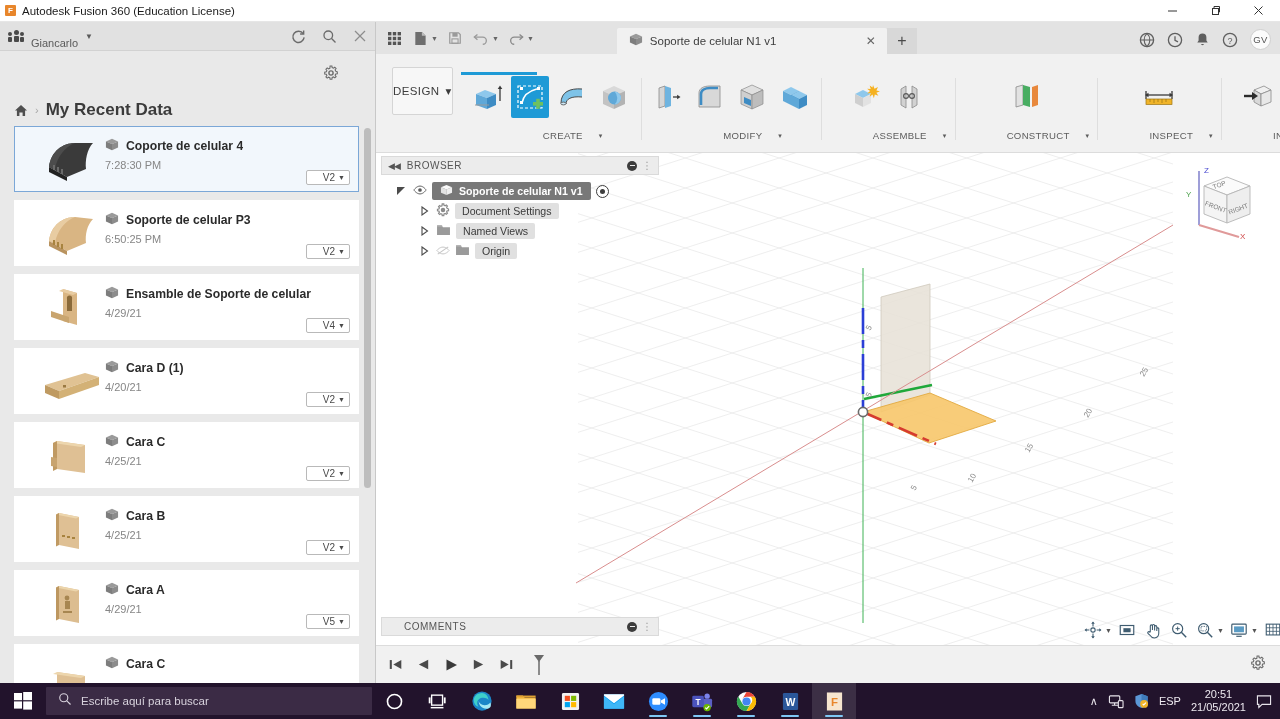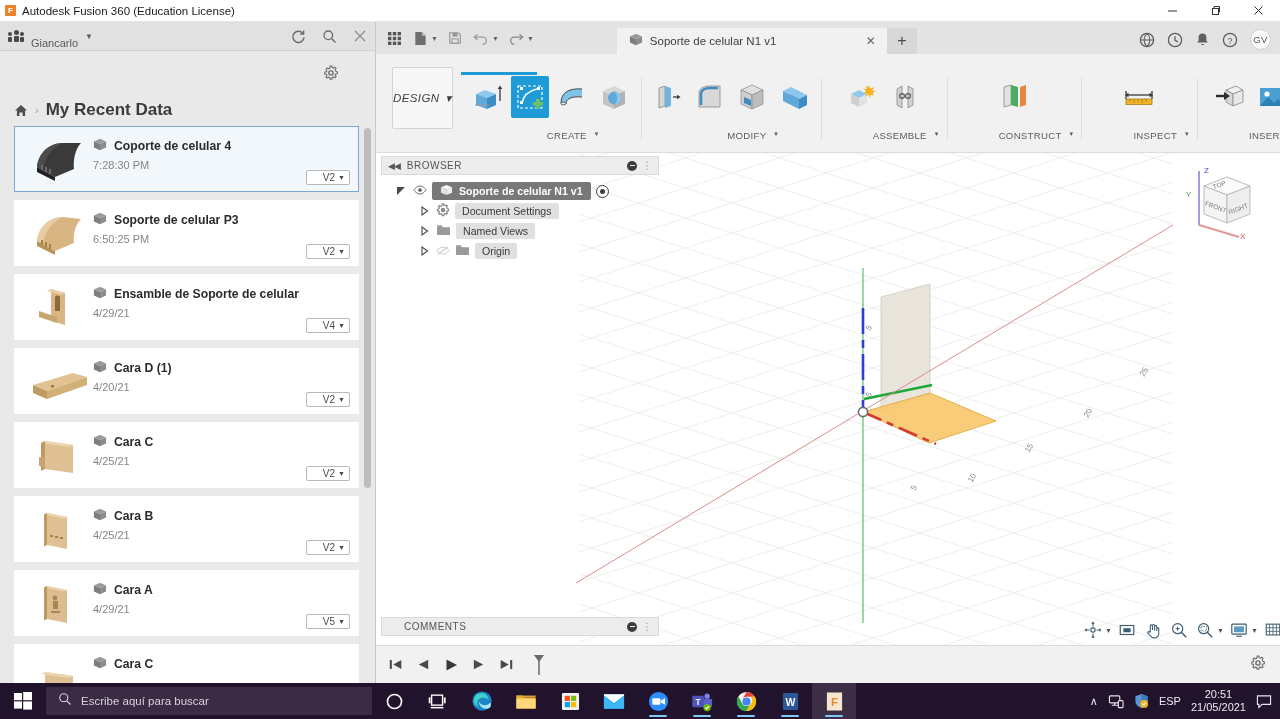--- a/index.html
+++ b/index.html
@@ -68,21 +68,21 @@
   .dp-sep { color: #a8a8a8; font-size: 11px; }
   .dp-bc-text { font-size: 17px; color: #3b3b3b; font-weight: bold; }
 
   .dp-list {
     position: absolute; left: 0; top: 104px; right: 0; bottom: 0;
     overflow: hidden; padding: 0 16px 0 14px;
   }
   .dp-item {
     position: relative; height: 66px; background: #fff; margin-bottom: 8px;
     border: 1px solid transparent; display: flex; align-items: flex-start;
-    padding: 6px 8px 0 12px;
+    padding: 6px 8px 0 24px;
   }
   .dp-item.selected { border: 1px solid #7ba7d7; background: #f2f7fc; }
   .dp-thumb {
     width: 66px; height: 56px; flex: 0 0 66px; position: relative;
     display: flex; align-items: center; justify-content: center;
   }
   .dp-thumb svg { display: block; }
   .dp-meta { padding-top: 4px; flex: 1; min-width: 0; }
   .dp-row1 { display: flex; align-items: center; gap: 7px; }
   .dp-cube { flex: 0 0 14px; }
@@ -143,23 +143,23 @@
     border: 1px solid #cfcfcf; font-size: 9.5px; color: #555;
     display: flex; align-items: center; justify-content: center; letter-spacing: .3px;
   }
 
   
   .ribbon {
     height: 99px; background: #f1f1f1; display: flex; align-items: flex-start;
     border-bottom: 1px solid #dcdcdc; position: relative;
   }
   .design-box {
-    width: 102px; height: 62px; margin: 13px 8px 0 16px; background: #f7f7f7;
+    width: 102px; height: 48px; margin: 13px 8px 0 16px; background: #f7f7f7;
     border: 1px solid #d5d5d5; border-radius: 2px;
-    display: flex; align-items: center; justify-content: center; gap: 6px; font-style: italic;
+    display: flex; align-items: center; justify-content: center; gap: 6px;
   }
   .design-lbl { font-size: 11.5px; color: #3d3d3d; letter-spacing: .4px; }
   .ribbon-tabs {
     position: absolute; left: 132px; top: 4px; display: flex; align-items: center;
   }
   .rtab {
     font-size: 10.8px; color: #6a6a6a; letter-spacing: .4px;
     padding: 2px 10px;
   }
   .rtab.active { color: #1e9ad6; }
@@ -173,21 +173,21 @@
     height: 62px; background: #dedede;
   }
   .grow { display: flex; align-items: flex-start; gap: 4px; height: 48px; }
   .tool {
     width: 38px; height: 42px; display: flex; align-items: center;
     justify-content: center; border-radius: 2px;
   }
   .tool.active { background: #1e9ad6; }
   .glabel {
     font-size: 9.6px; color: #5c5c5c; letter-spacing: .3px;
-    display: flex; gap: 8px; margin-top: 6px; margin-left: 44px;
+    display: flex; align-items: center; gap: 16px; margin-top: 6px; margin-left: 44px;
   }
   .glabel s { text-decoration: none; font-size: 7px; }
   .solid-underline {
     position: absolute; left: 0px; top: -4px; width: 76px; height: 3px;
     background: #1e9ad6;
   }
 
   
   .viewport {
     position: absolute; left: 0; top: 131px; right: 0; bottom: 38px;

